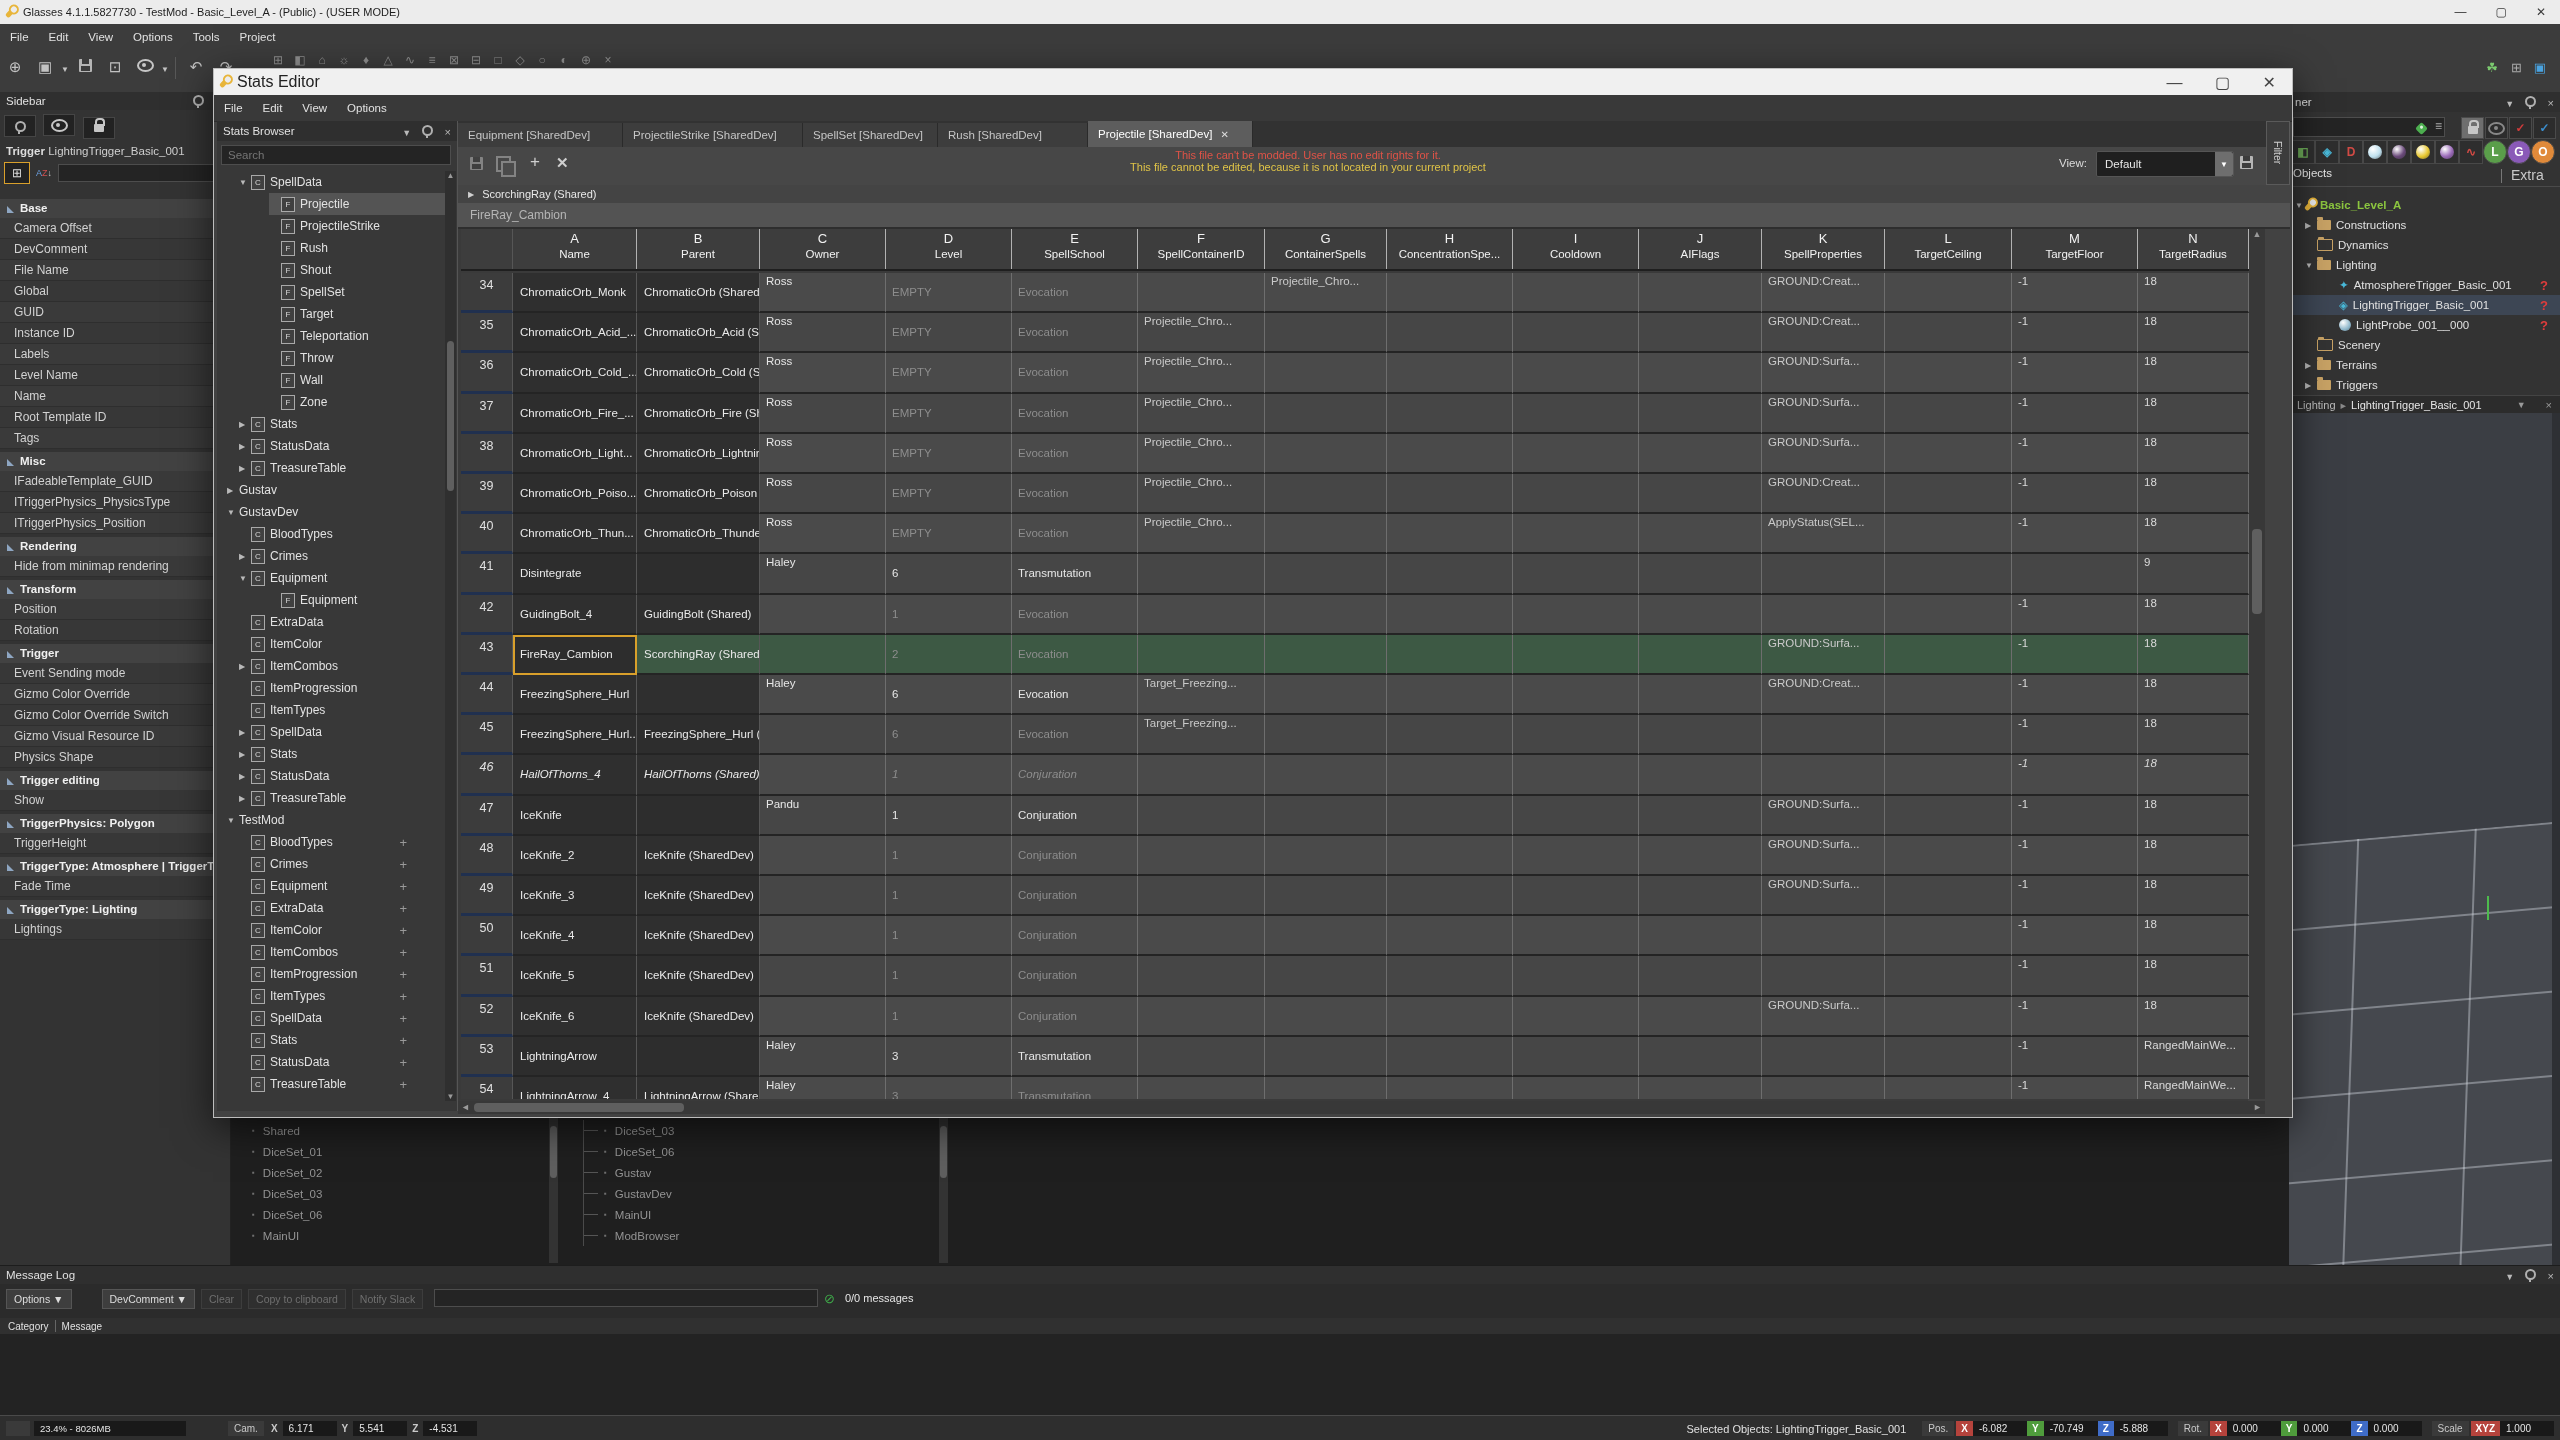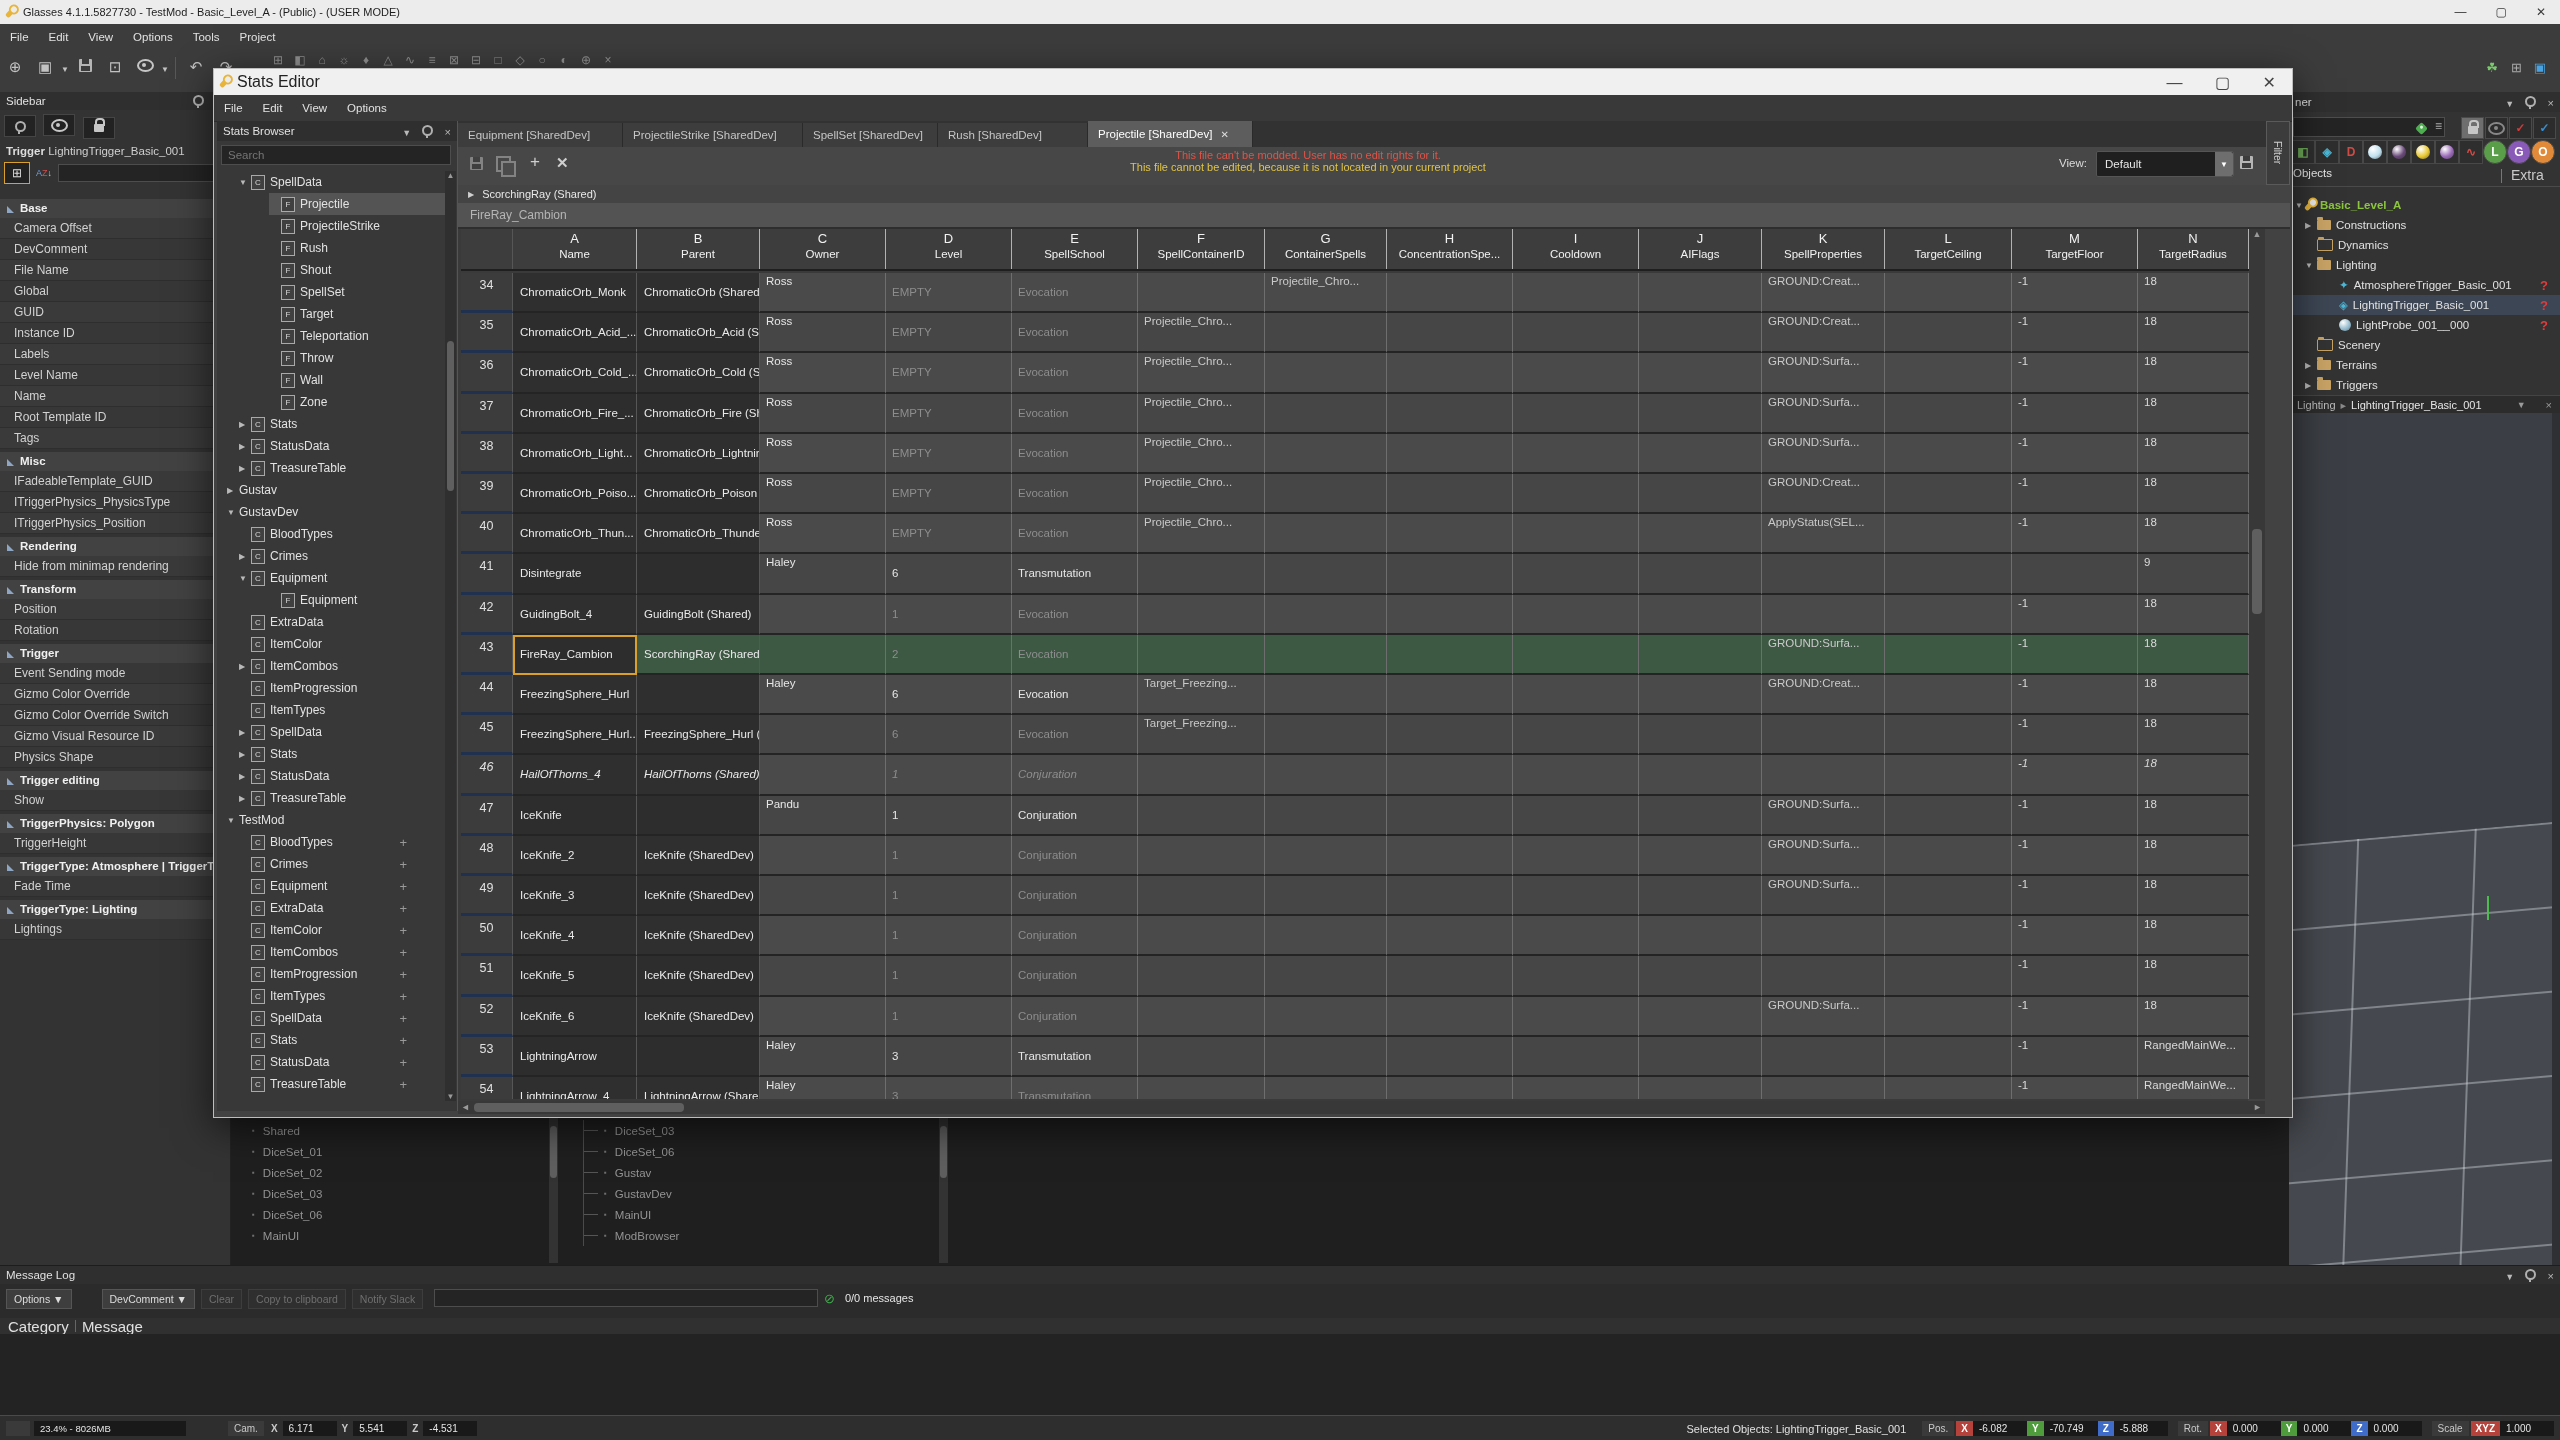--- a/index.html
+++ b/index.html
@@ -1145,21 +1145,21 @@
       <span class="chipbtn" style="margin-left: 24px;">DevComment ▼</span>
       <span class="chipbtn disabled">Clear</span>
       <span class="chipbtn disabled">Copy to clipboard</span>
       <span class="chipbtn disabled">Notify Slack</span>
     </div>
   <div style="position:absolute;left:434px;top:23px;display:flex;align-items:center;">
     <input class="search-box" style="width: 384px; height: 18px;">
     <span style="margin-left:6px;color:#3fae4a;font-size:13px;">⊘</span>
     <span style="margin-left:10px;font-size:11px;color:#e6e6e6;">0/0 messages</span>
   </div>
-  <div style="position:absolute;left:0;top:52px;width:2560px;height:16px;background:#303030;display:flex;align-items:center;font-size:15px;color:#e0e0e0;">
+  <div style="position:absolute;left:0;top:52px;width:2560px;height:16px;background:#303030;display:flex;align-items:center;font-size:10px;color:#e0e0e0;">
     <span style="margin-left:8px;">Category</span>
     <span style="width:1px;height:12px;background:#666;margin:0 6px;"></span>
     <span>Message</span>
   </div>
   <div style="position:absolute;left:0;top:68px;width:2560px;height:82px;background:#232323;"></div>
 </div>
 
 <div class="abs statusbar">
   <span style="width:24px;height:15px;background:#3a3a3a;margin:0 4px 0 6px;display:inline-block;"></span>
   <span class="sb-val" style="width:140px;font-size:9.5px;">23.4% - 8026MB</span>

